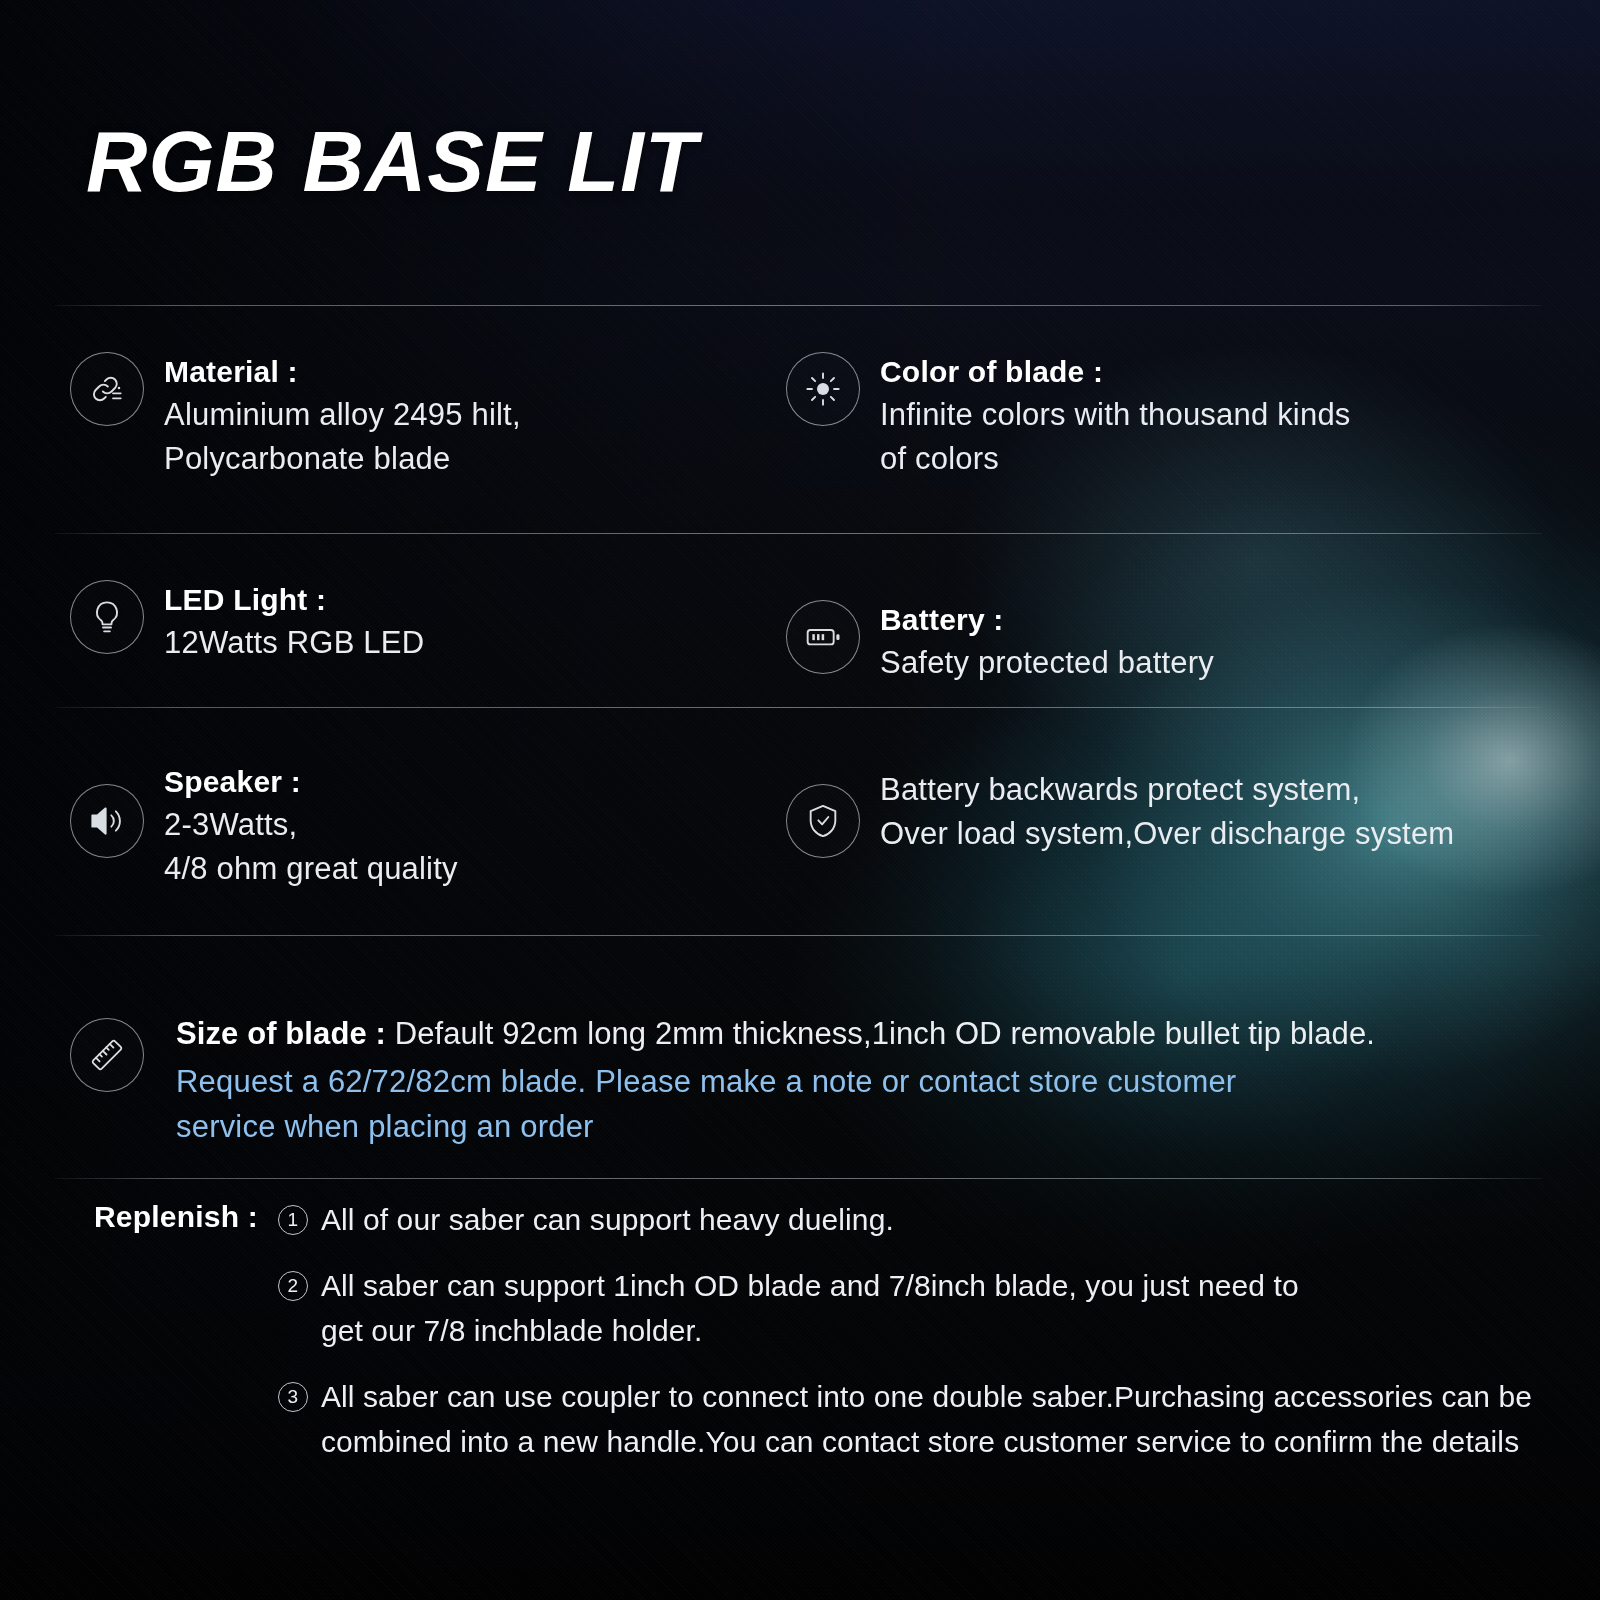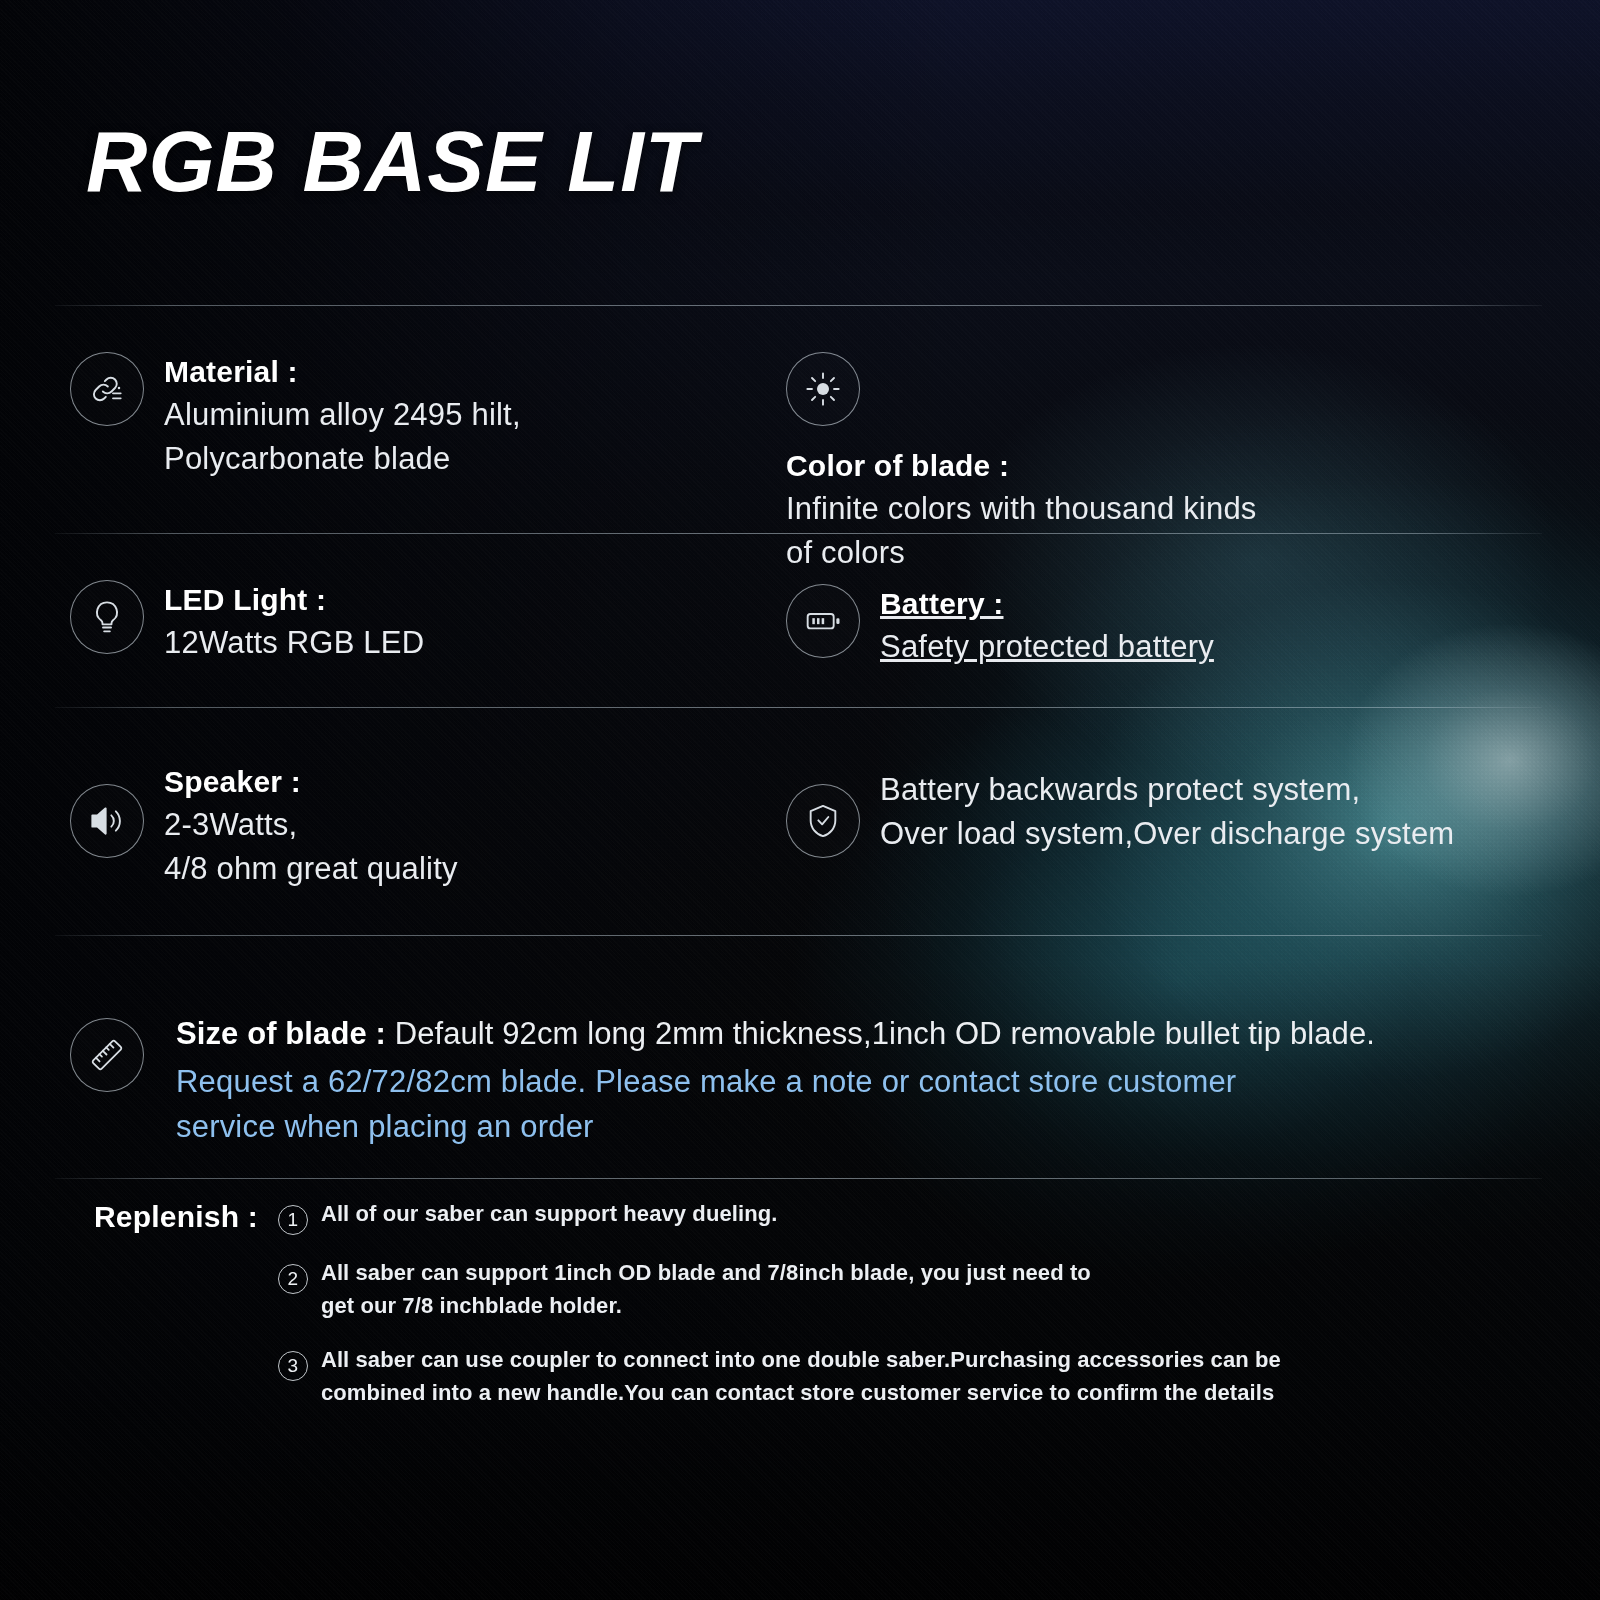--- a/index.html
+++ b/index.html
@@ -171,21 +171,21 @@
     flex:0 0 auto;
     width:30px; height:30px;
     border:1.5px solid rgba(225,230,235,0.85);
     border-radius:50%;
     display:flex; align-items:center; justify-content:center;
     font-size:19px; color:#eef1f4;
     margin-right:13px; margin-top:7px;
     font-weight:400;
   }
   .rep-body {
-    font-size:22px; font-weight:700; color:#eceff3;
+    font-size:30px; font-weight:400; color:#eceff3;
     line-height:1.48; letter-spacing:0.1px;
     white-space:pre-line;
   }
 </style>
 </head>
 <body>
 
 <div id="bg-root">
   <div class="bg-layer bg-base"></div>
   <div class="bg-layer bg-teal"></div>
@@ -219,21 +219,21 @@
         <circle cx="19.2" cy="11.4" r="0.75" fill="#d8dee4" stroke="none"></circle>
       </svg>
     </span>
     <div class="ftext">
       <div class="fhead">Material :</div>
       <div class="fbody">Aluminium alloy 2495 hilt,
 Polycarbonate blade</div>
     </div>
   </div>
 
-  <div class="feature col-right" style="top:352px;flex-direction:column;">
+  <div class="feature col-right" style="top:352px;">
     <span class="icon-circle">
       <svg width="40" height="40" viewBox="0 0 24 24" fill="none" stroke="#d8dee4" stroke-width="1.9" stroke-linecap="round">
         <circle cx="12" cy="12" r="3.6" fill="#d8dee4" stroke="none"></circle>
         <line x1="12" y1="2.6" x2="12" y2="5.4"></line>
         <line x1="12" y1="18.6" x2="12" y2="21.4"></line>
         <line x1="2.6" y1="12" x2="5.4" y2="12"></line>
         <line x1="18.6" y1="12" x2="21.4" y2="12"></line>
         <line x1="5.4" y1="5.4" x2="7.3" y2="7.3"></line>
         <line x1="16.7" y1="16.7" x2="18.6" y2="18.6"></line>
         <line x1="5.4" y1="18.6" x2="7.3" y2="16.7"></line>
@@ -254,21 +254,21 @@
         <line x1="9.6" y1="18.3" x2="14.4" y2="18.3"></line>
         <line x1="10.3" y1="20.6" x2="13.7" y2="20.6"></line>
       </svg>
     </span>
     <div class="ftext">
       <div class="fhead">LED Light :</div>
       <div class="fbody">12Watts RGB LED</div>
     </div>
   </div>
 
-  <div class="feature col-right" style="top:584px;text-decoration:underline;">
+  <div class="feature col-right" style="top:600px;">
     <span class="icon-circle">
       <svg width="40" height="40" viewBox="0 0 24 24" fill="none" stroke="#d8dee4" stroke-width="1.9" stroke-linejoin="round">
         <rect x="2.8" y="7.8" width="15.6" height="8.6" rx="1.6"></rect>
         <rect x="20.0" y="10.4" width="1.9" height="3.4" rx="0.8" fill="#d8dee4" stroke="none"></rect>
         <rect x="5.6" y="10.3" width="1.5" height="3.6" fill="#d8dee4" stroke="none"></rect>
         <rect x="8.4" y="10.3" width="1.5" height="3.6" fill="#d8dee4" stroke="none"></rect>
         <rect x="11.2" y="10.3" width="1.5" height="3.6" fill="#d8dee4" stroke="none"></rect>
       </svg>
     </span>
     <div class="ftext">

